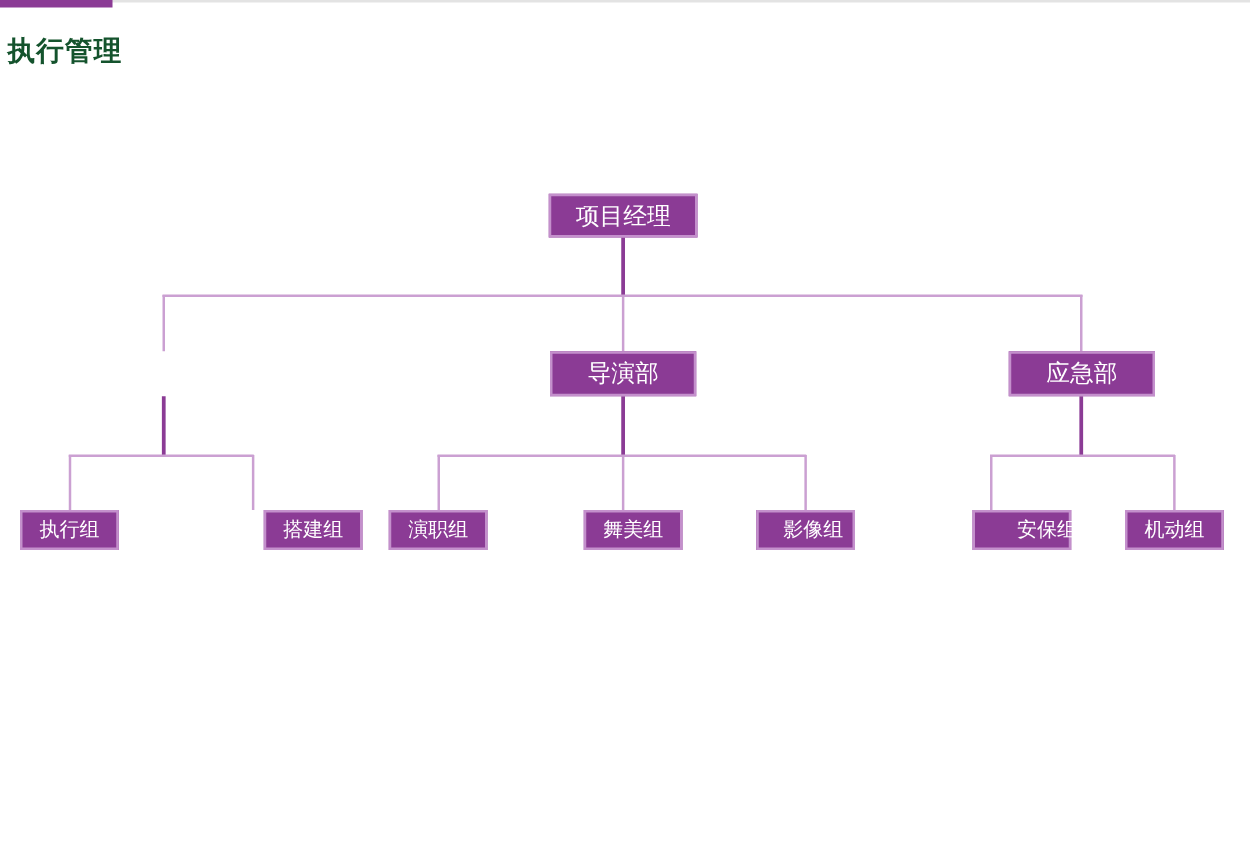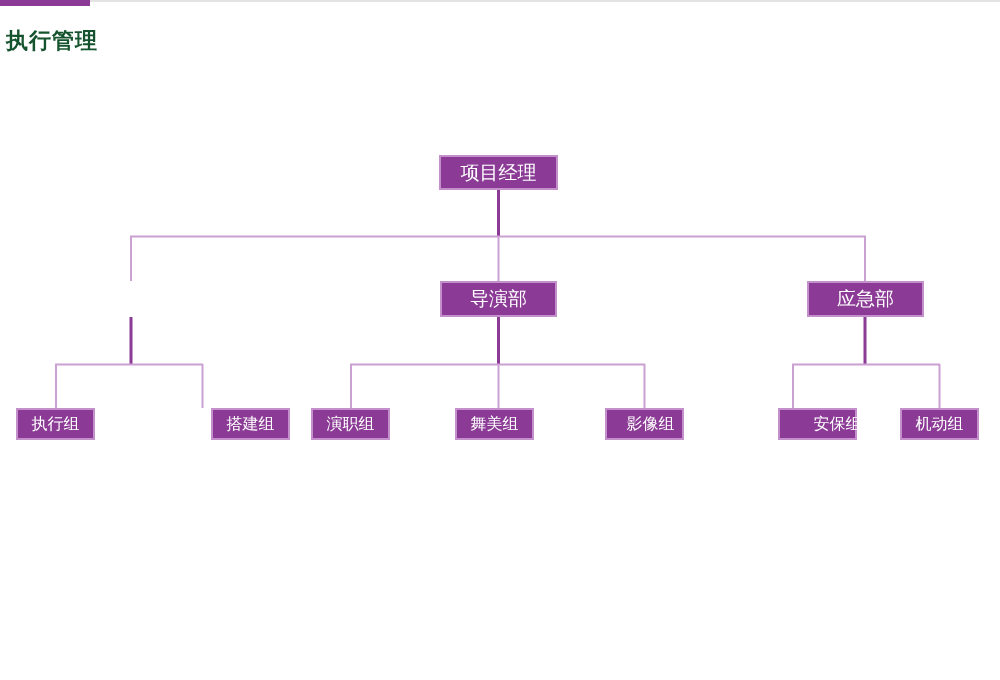--- a/index.html
+++ b/index.html
@@ -90,21 +90,21 @@
   .node-dept-3 { left: 807px; width: 117px; font-family: Liberation Serif, serif; }
 
   .node-team {
     top: 408px;
     height: 32px;
     font-size: 16px;
   }
   .node-team-1 { left: 16px;  width: 79px; }
   .node-team-2 { left: 163px; width: 79px; margin-left: 48px; }
   .node-team-3 { left: 311px; width: 79px; }
-  .node-team-4 { left: 455px; width: 79px; }
+  .node-team-4 { left: 467px; width: 79px; }
   .node-team-5 { left: 605px; width: 79px; padding-left: 12px; }
   .node-team-6 { left: 778px; width: 79px; padding-left: 40px; }
   .node-team-7 { left: 900px; width: 79px; }
 </style>
 </head>
 <body>
 
 <div class="header-rule"></div>
 <div class="header-accent"></div>
 <div class="page-title">执行管理</div>

